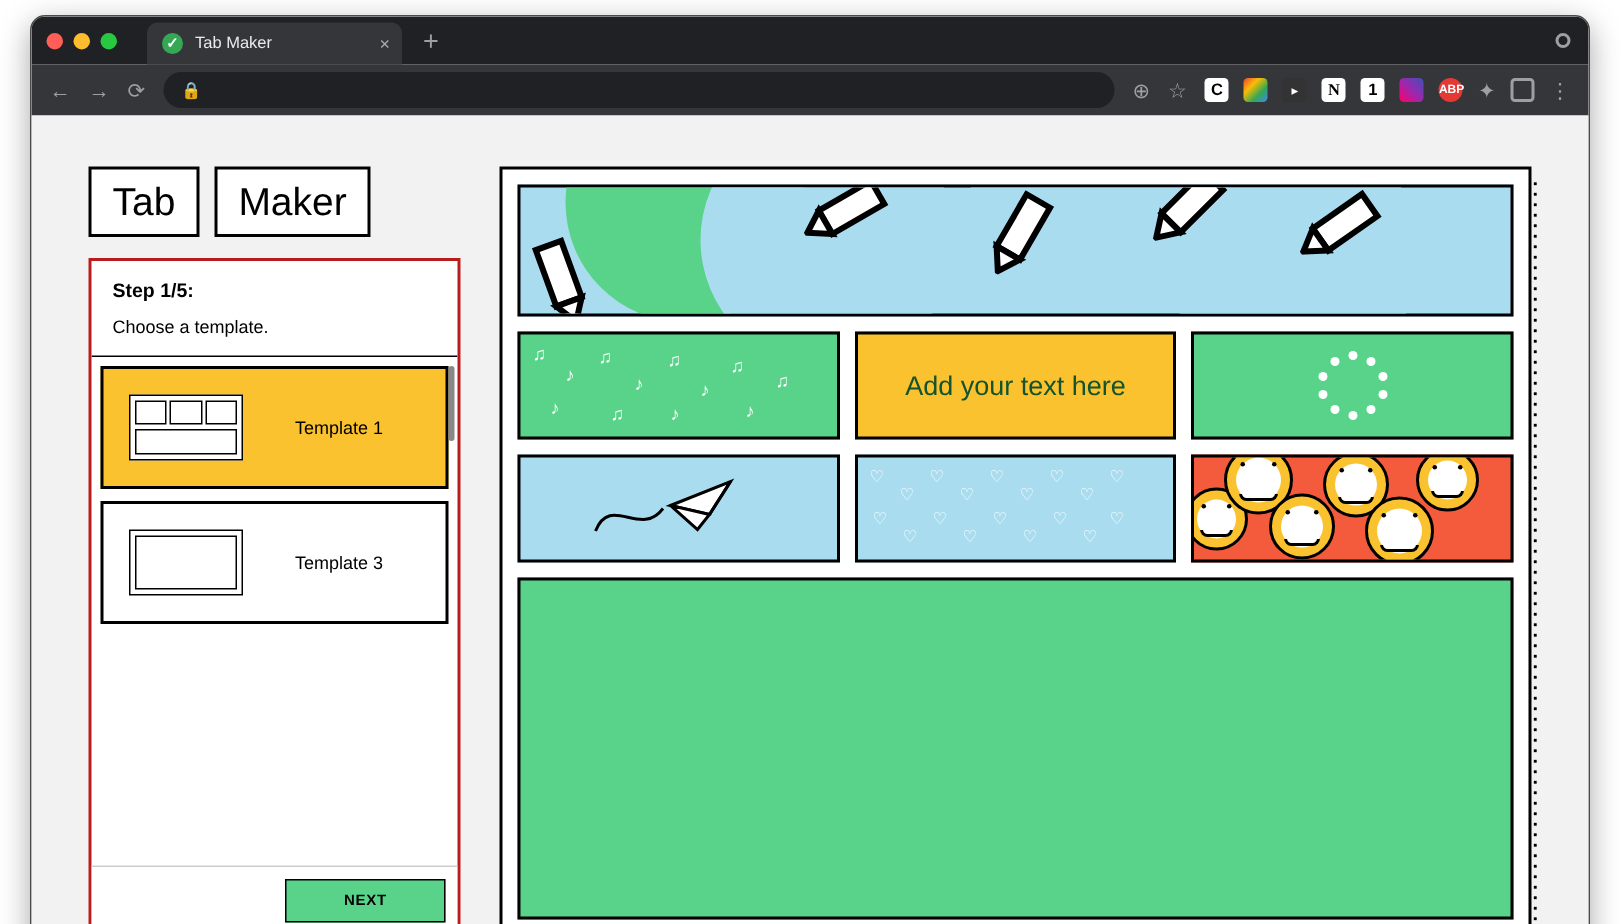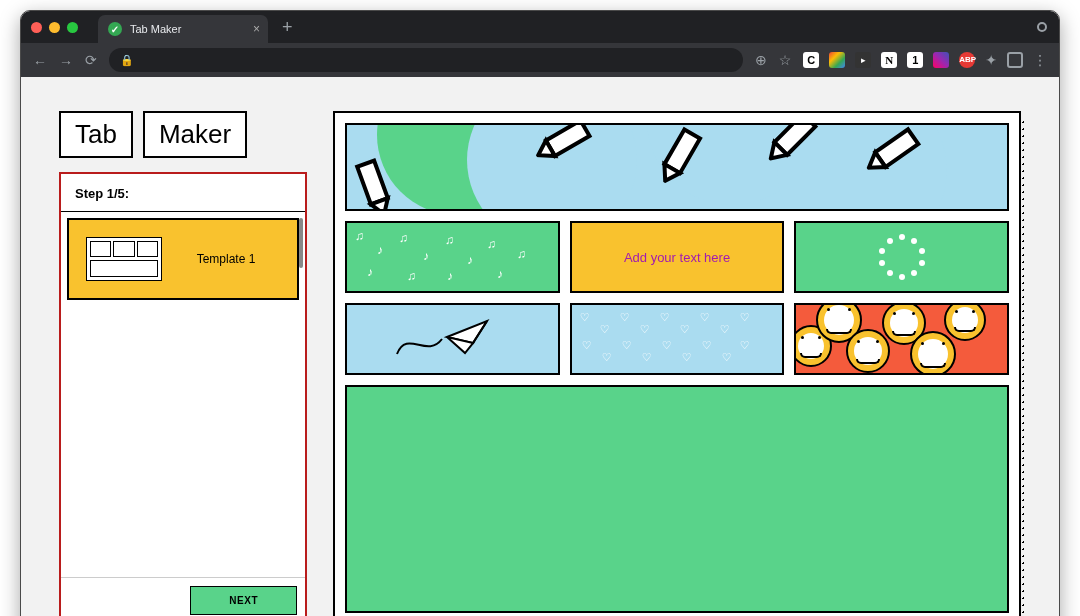--- a/index.html
+++ b/index.html
@@ -233,37 +233,44 @@
 
       <div class="leftcol">
         <div class="logo-row">
           <div class="logo-box">Tab</div>
           <div class="logo-box">Maker</div>
         </div>
 
         <div class="step-panel">
           <div class="step-head">
             <div class="step-title">Step 1/5:</div>
+            <div class="step-sub">Choose a template.</div>
           </div>
           <div class="tmpl-list">
             <div class="scroll-ind"></div>
 
             <div class="tmpl-item selected">
               <div class="thumb">
                 <div class="row1">
                     <span></span>
                     <span></span>
                     <span></span>
                   </div>
                 <div class="big2"></div>
               </div>
               <div class="tmpl-label">Template 1</div>
             </div>
 
 
+            <div class="tmpl-item" style="margin-bottom:0">
+              <div class="thumb t3">
+                <div class="full"></div>
+              </div>
+              <div class="tmpl-label">Template 3</div>
+            </div>
           </div>
           <div class="step-foot">
             <button class="next-btn">NEXT</button>
           </div>
         </div>
       </div>
 
       <div class="preview-wrap">
         <div class="dot-shadow"></div>
         <div class="preview">
@@ -304,21 +311,21 @@
               <span class="note" style="left:98px;top:10px">♫</span>
                 <span class="note" style="left:120px;top:30px">♪</span>
               <span class="note" style="left:20px;top:42px">♪</span>
                 <span class="note" style="left:60px;top:46px">♫</span>
               <span class="note" style="left:100px;top:46px">♪</span>
                 <span class="note" style="left:140px;top:14px">♫</span>
               <span class="note" style="left:150px;top:44px">♪</span>
                 <span class="note" style="left:170px;top:24px">♫</span>
             </div>
             <div class="card yellow">
-              <span style="color:#a21caf;font-size:13px">Add your text here</span>
+              <span style="color:#14532d;font-size:18px">Add your text here</span>
             </div>
             <div class="card green">
               <svg width="52" height="52" viewBox="0 0 52 52">
                 <g fill="#fff">
                   <circle cx="26" cy="6" r="3"></circle>
                     <circle cx="38" cy="10" r="3"></circle>
                     <circle cx="46" cy="20" r="3"></circle>
                   <circle cx="46" cy="32" r="3"></circle>
                     <circle cx="38" cy="42" r="3"></circle>
                     <circle cx="26" cy="46" r="3"></circle>

